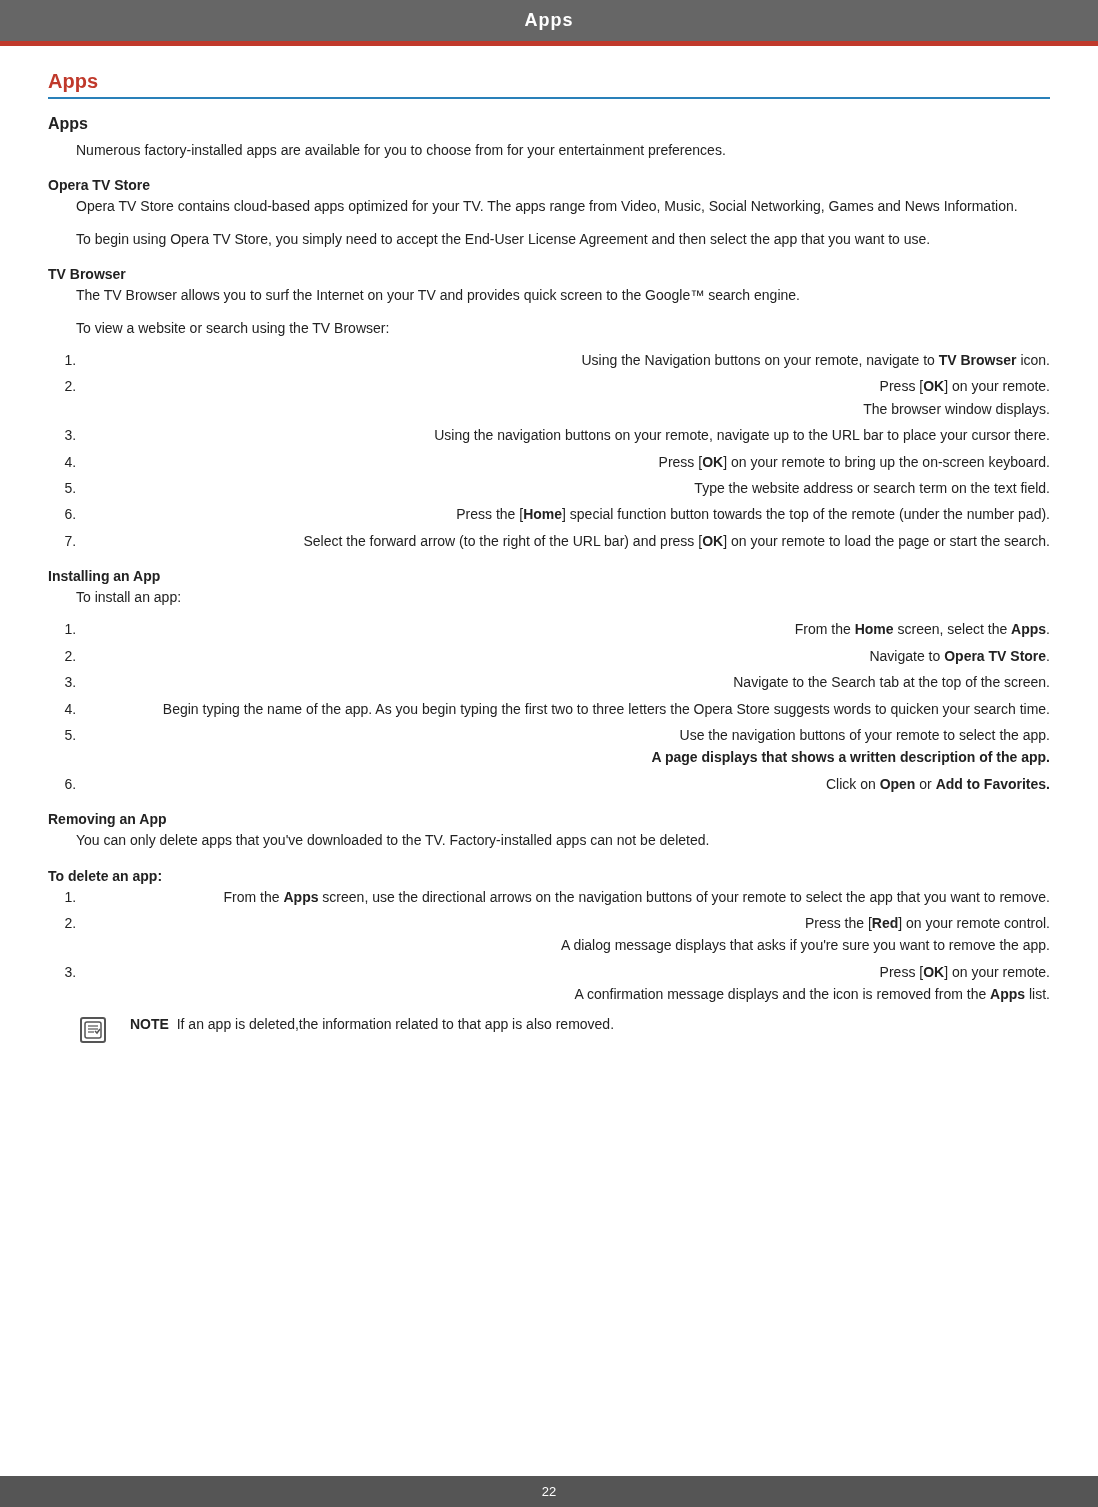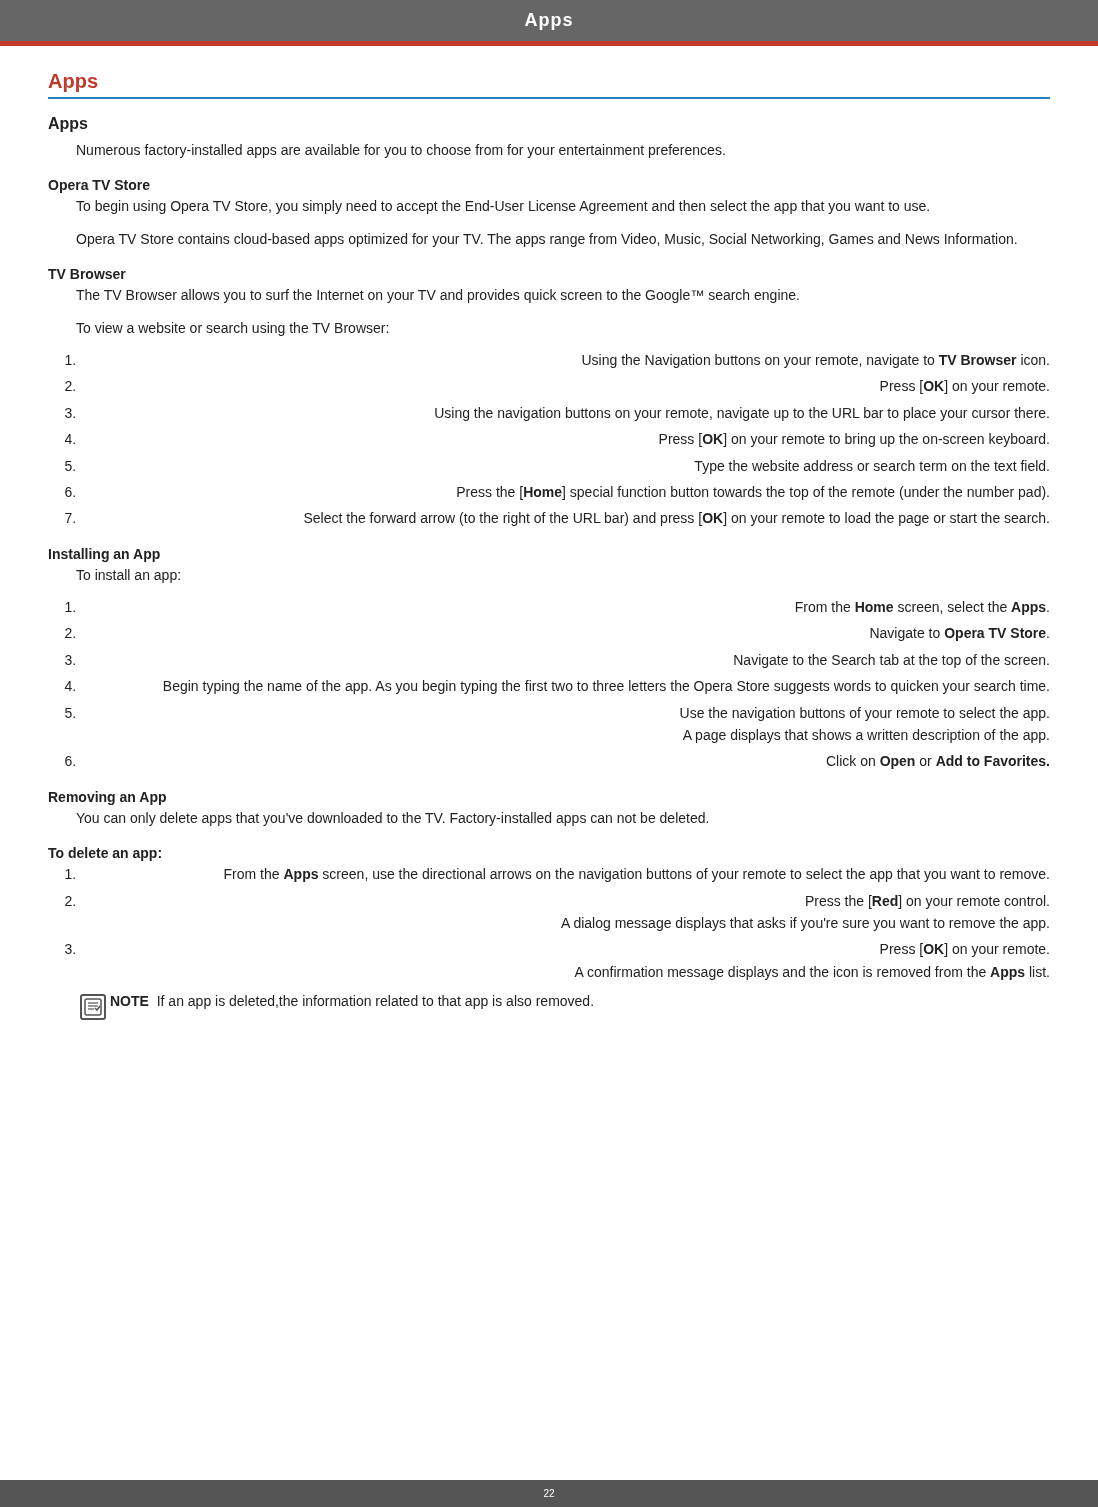--- a/index.html
+++ b/index.html
@@ -84,21 +84,21 @@
 
     
     b { font-weight: bold; }
 
     
     .note-box {
       display: flex;
       align-items: flex-start;
       margin-top: 8px;
       margin-left: 32px;
-      gap: 4px;
+      gap: 24px;
     }
 
     .note-icon {
       display: inline-flex;
       align-items: center;
       justify-content: center;
       width: 26px;
       height: 26px;
       border: 2px solid #555;
       border-radius: 3px;
@@ -107,69 +107,70 @@
       position: relative;
       top: 1px;
     }
 
     
     .footer {
       background: #555;
       color: #fff;
       text-align: center;
       padding: 8px 0;
-      font-size: 10px;
+      font-size: 13px;
     }
   </style>
 </head>
 <body>
 
 <div class="header-bar">
   <span>Apps</span>
 </div>
 <div class="red-bar"></div>
 
 <div class="content">
 
   <div class="page-title">Apps</div>
 
   <div class="section-heading" style="font-size:16px; font-weight:bold; margin-top:0; margin-bottom:6px;">Apps</div>
 
   <p class="para">Numerous factory-installed apps are available for you to choose from for your entertainment preferences.</p>
 
   <p class="section-heading">Opera TV Store</p>
+  <p class="para">Opera TV Store contains cloud-based apps optimized for your TV. The apps range from Video, Music, Social Networking, Games and News Information.</p>
   <p class="para">To begin using Opera TV Store, you simply need to accept the End-User License Agreement and then select the app that you want to use.</p>
-  <p class="para">Opera TV Store contains cloud-based apps optimized for your TV. The apps range from Video, Music, Social Networking, Games and News Information.</p>
 
   <p class="section-heading">TV Browser</p>
   <p class="para">The TV Browser allows you to surf the Internet on your TV and provides quick screen to the Google™ search engine.</p>
   <p class="para">To view a website or search using the TV Browser:</p>
 
   <ol>
     <li>Using the Navigation buttons on your remote, navigate to <b>TV Browser</b> icon.</li>
     <li>Press [<b>OK</b>] on your remote.<br>
+      <span class="sub-line" style="display:block; margin-left:0;">The browser window displays.</span>
     </li>
     <li>Using the navigation buttons on your remote, navigate up to the URL bar to place your cursor there.</li>
     <li>Press [<b>OK</b>] on your remote to bring up the on-screen keyboard.</li>
     <li>Type the website address or search term on the text field.</li>
     <li>Press the [<b>Home</b>] special function button towards the top of the remote (under the number pad).<br>
     </li>
     <li>Select the forward arrow (to the right of the URL bar) and press [<b>OK</b>] on your remote to load the page or start the search.</li>
   </ol>
 
   <p class="section-heading">Installing an App</p>
   <p class="para">To install an app:</p>
 
   <ol>
     <li>From the <b>Home</b> screen, select the <b>Apps</b>.</li>
     <li>Navigate to <b>Opera TV Store</b>.</li>
     <li>Navigate to the Search tab at the top of the screen.</li>
     <li>Begin typing the name of the app. As you begin typing the first two to three letters the Opera Store suggests words to quicken your search time.</li>
     <li>Use the navigation buttons of your remote to select the app.<br>
-      <span style="display:block; margin-left:0;">A page displays that shows a written description of the app.</span>
+      <span style="display:block; margin-left:0;font-weight:bold;">A page displays that shows a written description of the app.</span>
     </li>
     <li>Click on <b>Open</b> or <b>Add to Favorites.</b></li>
   </ol>
 
   <p class="section-heading">Removing an App</p>
   <p class="para">You can only delete apps that you've downloaded to the TV. Factory-installed apps can not be deleted.</p>
 
   <p class="section-heading">To delete an app:</p>
 
   <ol>

